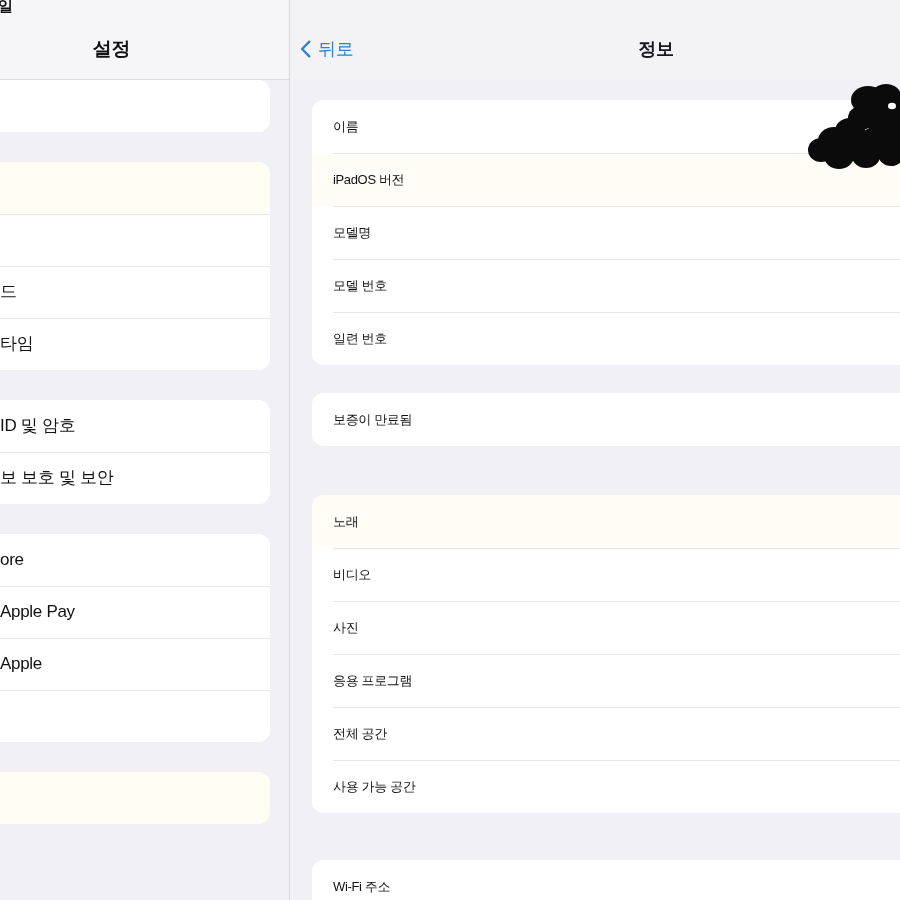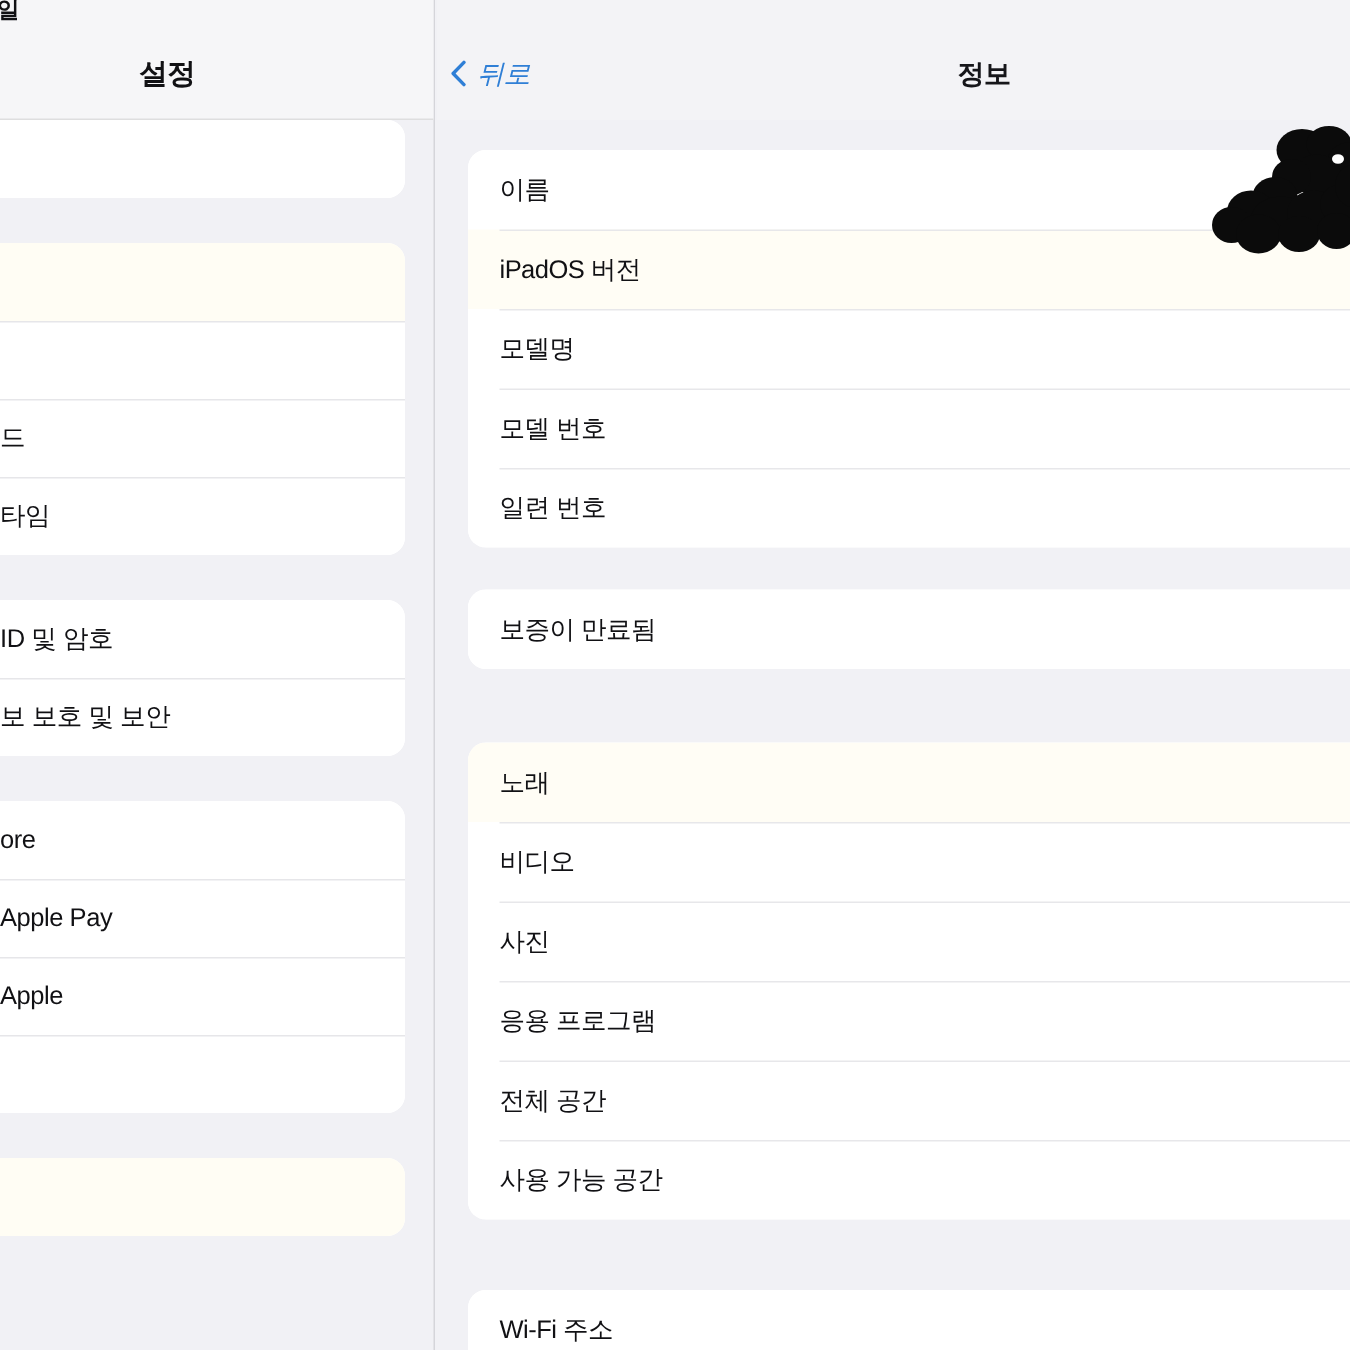--- a/index.html
+++ b/index.html
@@ -129,21 +129,20 @@
   #back-button {
     position: absolute;
     left: 9px;
     top: 36px;
     height: 26px;
     display: flex;
     align-items: center;
     gap: 7px;
     color: #2f7fd6;
     cursor: pointer;
-    font-style: italic;
   }
   #back-button .chev {
     display: block;
     width: 11px;
     height: 18px;
   }
   #back-button .back-label {
     font-size: 18px;
     color: #2f7fd6;
     letter-spacing: -0.3px;
@@ -192,21 +191,21 @@
   .row + .row::before {
     content: "";
     position: absolute;
     left: 21px;
     right: 0;
     top: 0;
     height: 1px;
     background: #e7e7ea;
   }
   .row .label {
-    font-size: 17px;
+    font-size: 13px;
     color: #111114;
     letter-spacing: -0.35px;
     white-space: nowrap;
   }
   .row .value {
     font-size: 17px;
     color: #8d8d93;
     letter-spacing: -0.2px;
     white-space: nowrap;
     margin-left: auto;

